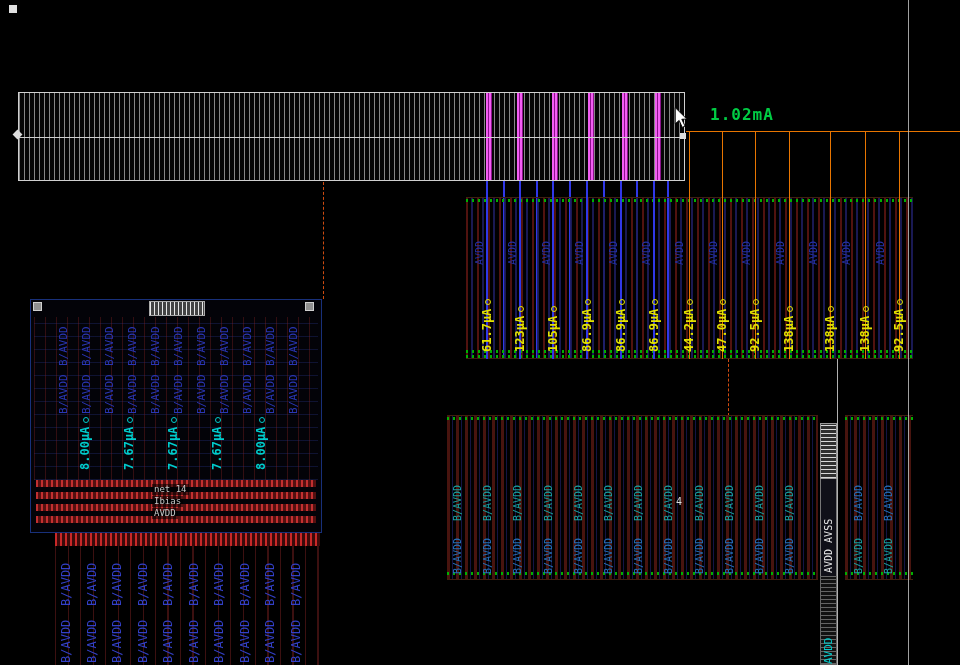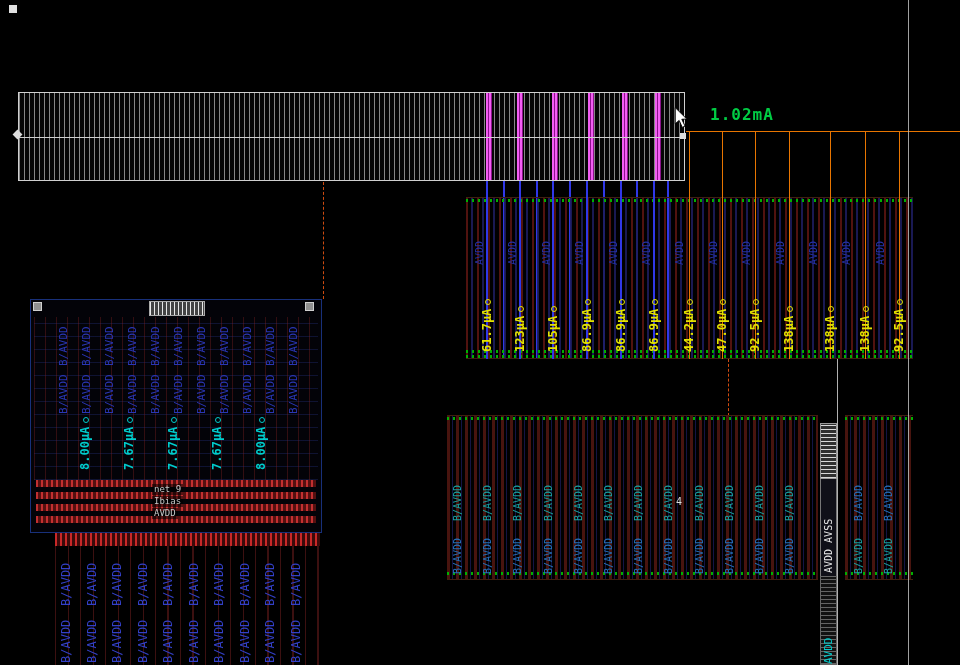--- a/index.html
+++ b/index.html
@@ -264,21 +264,21 @@
     </div>
     <div class="bias-probe" style="--i: 4; --text: 8.00µA; --x: 261px;">
       <div class="vtext blab"><span>8.00µA</span><span class="ring"></span></div>
     </div>
 
   <div class="redband" style="top:480px"></div>
   <div class="redband" style="top:492px"></div>
   <div class="redband" style="top:504px"></div>
   <div class="redband" style="top:516px"></div>
 
-  <div class="netlab" style="--i: 0;"><span>net 9</span></div>
+  <div class="netlab" style="--i: 0;"><span>net 14</span></div>
     <div class="netlab" style="--i: 1;"><span>Ibias</span></div>
     <div class="netlab" style="--i: 2;"><span>AVDD</span></div>
 
   <div class="redband-bl"></div>
   <div class="block-bl"></div>
   <div class="blcol" style="--i: 0;">
       <span class="a">B/AVDD</span>
       <span class="b">B/AVDD</span>
     </div>
     <div class="blcol" style="--i: 1;">

